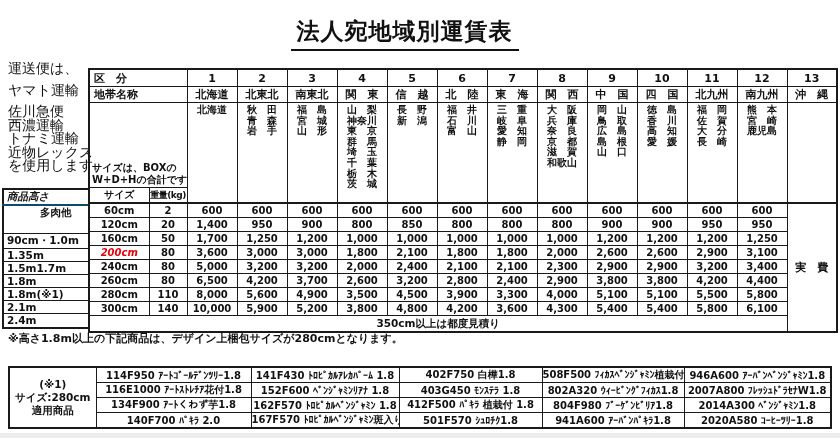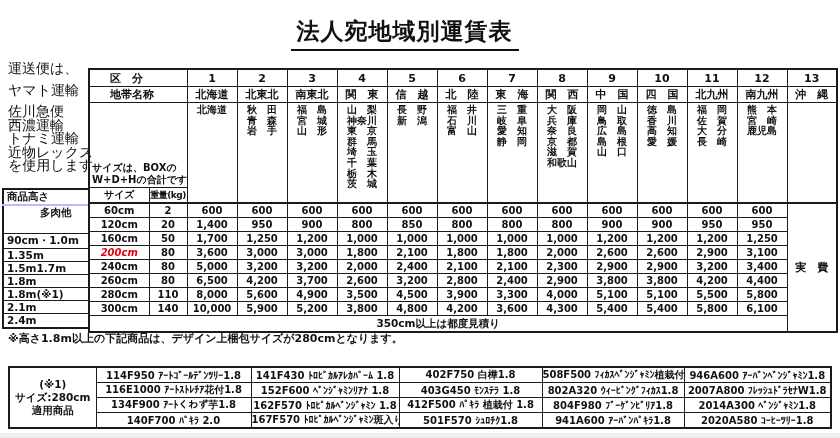--- a/index.html
+++ b/index.html
@@ -22,33 +22,33 @@
 
   
   .main-table{position:absolute;left:88px;top:68px;width:748px;border:2px solid #1a1a1a;}
   .main-table td{text-align:center;font-size:10px;}
   tr.r1 td{height:16px;font-size:11px;}
   tr.r2 td{height:15px;font-size:11px;}
   tr.r3 td{height:83px;}
   tr.r4 td{height:13px;}
   tr.datarow td{height:13px;}
   tr.rlast td{height:15px;font-size:10.5px;margin-top:21px;}
-  td.lab{text-align:left;padding-left:20px;}
+  td.lab{text-align:left;padding-left:4px;}
   td.pref{vertical-align:top;font-size:10px;line-height:10.6px;padding-top:2px;border-bottom:2px solid #1a1a1a;}
   td.notecell{vertical-align:bottom;text-align:left;font-size:10px;line-height:12px;padding:0 1px 1px 2px;}
   tr.r4 td{border-bottom:2px solid #1a1a1a;}
   td.wt{font-size:9px;letter-spacing:-0.5px;}
   td.jippi{font-size:11px;}
   td.red{color:#e8000d;font-style:italic;}
 
   
   .height-table{position:absolute;left:2px;top:188px;width:86px;border:2px solid #1a1a1a;border-right:none;}
   .height-table td{font-size:10.5px;text-align:left;padding-left:3px;}
   .height-table tr{height:13px;}
-  .height-table tr.head td{border-bottom:2px solid #c4b5fd;}
+  .height-table tr.head td{border-bottom:2px solid #0c4a6e;font-style:italic;}
   .height-table tr.tall{height:15px;}
   .height-table td.nb{border-bottom:none;padding-left:36px;}
   .height-table td.nt{border-top:none;}
 
   
   .footnote{position:absolute;left:8px;top:331px;font-size:11px;font-weight:bold;}
   .products-table{position:absolute;left:8px;top:366px;width:822px;border:2px solid #1a1a1a;}
   .products-table td{font-size:10px;text-align:center;height:14px;}
   .products-table td.plabel{font-size:10.5px;line-height:13px;white-space:normal;}
 </style>

